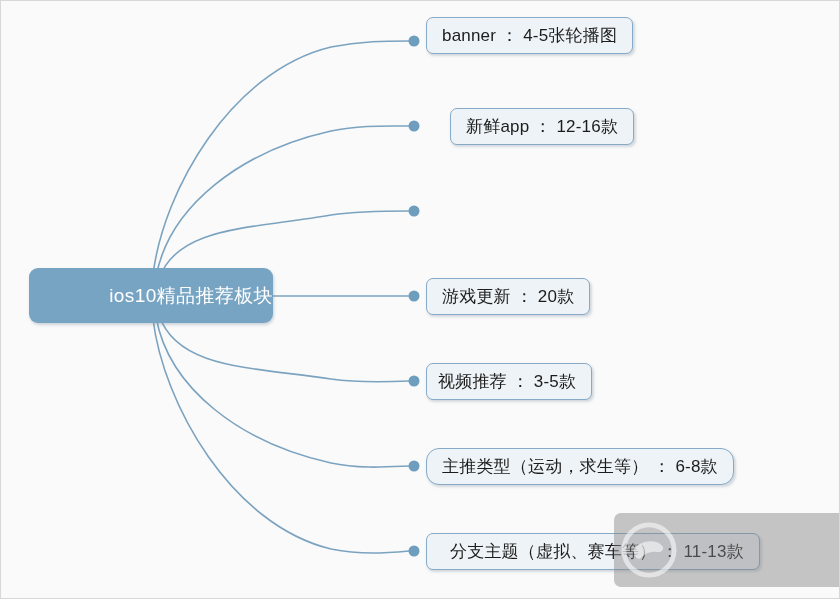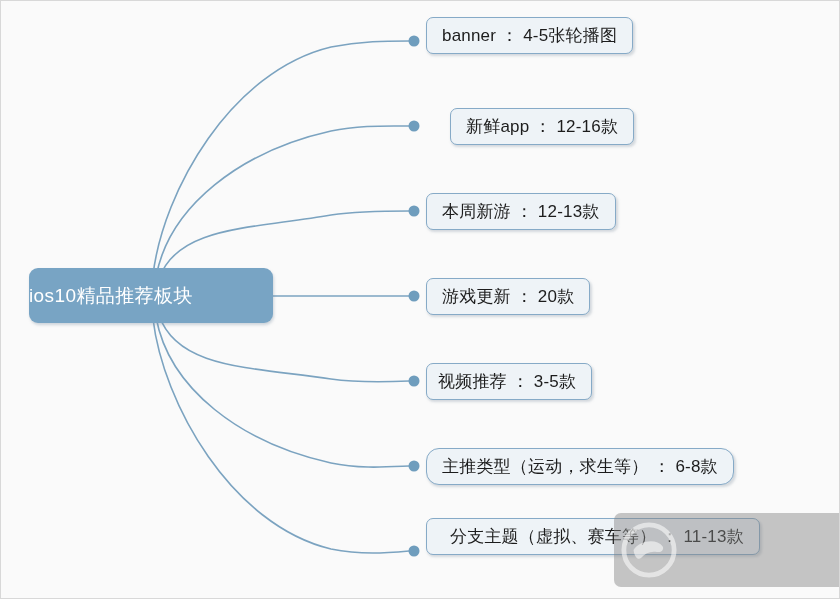--- a/index.html
+++ b/index.html
@@ -42,21 +42,21 @@
     position: absolute;
     left: 28px;
     top: 267px;
     width: 244px;
     height: 55px;
     background: #78a4c4;
     border-radius: 9px;
     box-shadow: 1px 2px 3px rgba(120,140,160,0.35);
     display: flex;
     align-items: center;
-    justify-content: flex-start;
+    justify-content: flex-end;
   }
   #root-node .root-label {
     color: #ffffff;
     font-size: 19px;
     letter-spacing: 0.4px;
     white-space: nowrap;
   }
 
   
   .branch-node {
@@ -139,37 +139,34 @@
   </div>
 
   <div class="branch-node" style="left:425px; top:16px;">
     <span class="branch-label">banner  ： 4-5张轮播图</span>
   </div>
 
   <div class="branch-node" style="left:425px; top:107px;margin-left:24px;">
     <span class="branch-label">新鲜app ： 12-16款</span>
   </div>
 
-  <div class="branch-node" style="left:425px; top:192px;">
-    <span class="branch-label">本周新游 ： 12-13款</span>
-  </div>
 
   <div class="branch-node" style="left:425px; top:277px;text-align:center;">
     <span class="branch-label">游戏更新 ： 20款</span>
   </div>
 
   <div class="branch-node" style="left:425px; top:362px;padding-left:11px;">
     <span class="branch-label">视频推荐 ： 3-5款</span>
   </div>
 
   <div class="branch-node" style="left:425px; top:447px;border-radius:13px;">
     <span class="branch-label">主推类型（运动，求生等） ： 6-8款</span>
   </div>
 
-  <div class="branch-node" style="left:425px; top:517px;padding-left:23px;">
+  <div class="branch-node" style="left:425px; top:532px;padding-left:23px;">
     <span class="branch-label">分支主题（虚拟、赛车等） ： 11-13款</span>
   </div>
 
   <div id="watermark">
     <svg class="wm-logo" viewBox="0 0 60 60" xmlns="http://www.w3.org/2000/svg">
       <circle cx="30" cy="30" r="26" fill="none" stroke="rgba(255,255,255,0.55)" stroke-width="5"></circle>
       <path d="M14 30 C 20 20, 38 18, 44 26 C 46 29, 43 33, 38 32 C 32 31, 26 33, 22 38 C 19 41, 15 38, 14 30 Z" fill="rgba(255,255,255,0.55)"></path>
     </svg>
   </div>
 

